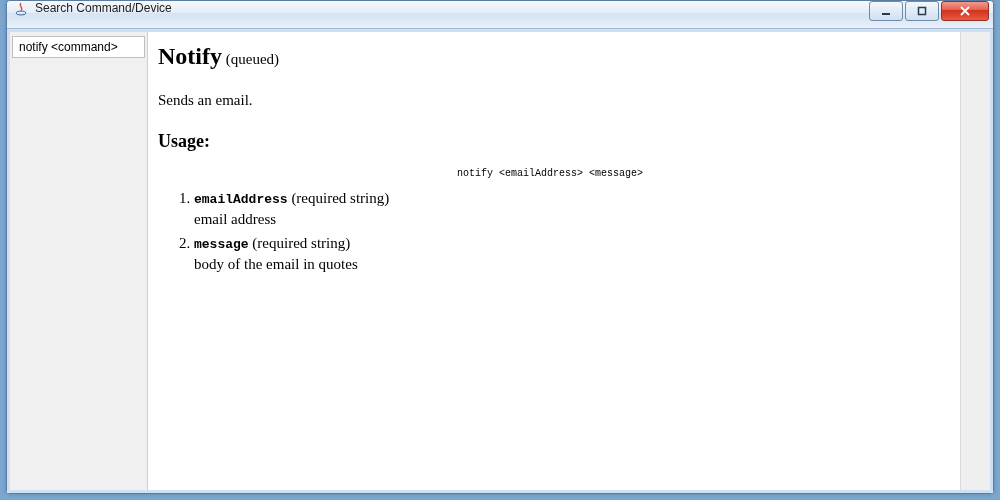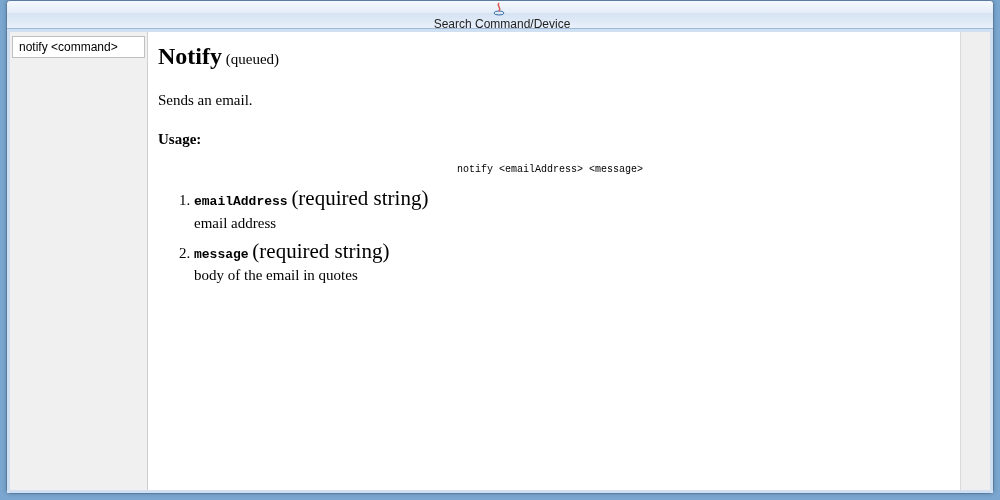--- a/index.html
+++ b/index.html
@@ -19,24 +19,22 @@
     border-radius: 4px;
     box-shadow: 0 0 4px rgba(0,0,0,0.2);
     display: flex;
     flex-direction: column;
   }
   .titlebar {
     height: 28px;
     background: linear-gradient(to bottom, #f5f9fd 0%, #e4ecf7 45%, #d6e3f3 46%, #e8f0fa 100%);
     border-bottom: 1px solid #9fb9d6;
     display: flex;
-    align-items: center;
     padding: 0 2px 17px 6px;
     border-radius: 4px 4px 0 0;
-    flex-direction: column;
   }
   .titlebar .app-icon {
     width: 16px; height: 16px;
     margin-right: 6px;
     display: flex; align-items: center; justify-content: center;
   }
   .titlebar .title-text {
     flex: 0 0 auto;
     color: #222;
     font-size: 12px;
@@ -94,32 +92,32 @@
   }
   .content-inner { max-width: 800px; }
   .right-gutter {
     width: 30px;
     background: #efefef;
     border-left: 1px solid #d9d9d9;
   }
   .cmd-title { font-size: 24px; font-weight: bold; display: inline; }
   .cmd-note  { font-size: 15px; }
   .desc { margin-top: 18px; }
-  .section-h { font-weight: bold; margin-top: 18px; font-size: 15px; }
+  .section-h { font-weight: bold; margin-top: 18px; font-size: 18px; }
   .usage-line {
     font-family: "Courier New", Courier, monospace;
     font-size: 10px;
     margin-top: 14px;
     white-space: pre;
     text-align: center;
   }
   ol.args { margin: 8px 0 0 36px; padding: 0; }
   ol.args li { margin-bottom: 4px; }
   .arg-name { font-family: Liberation Mono, monospace; font-weight: bold; font-size: 13px; }
-  .arg-meta { font-size: 21px; text-align: center; }
+  .arg-meta { font-size: 15px; text-align: center; }
   .arg-desc { display: block; margin-left: 0; font-size: 15px; font-family: Liberation Serif, serif; }
 </style>
 </head>
 <body>
 
 <div class="window">
 
   <div class="titlebar">
     <span class="app-icon">
       <svg width="16" height="16" viewBox="0 0 16 16">

